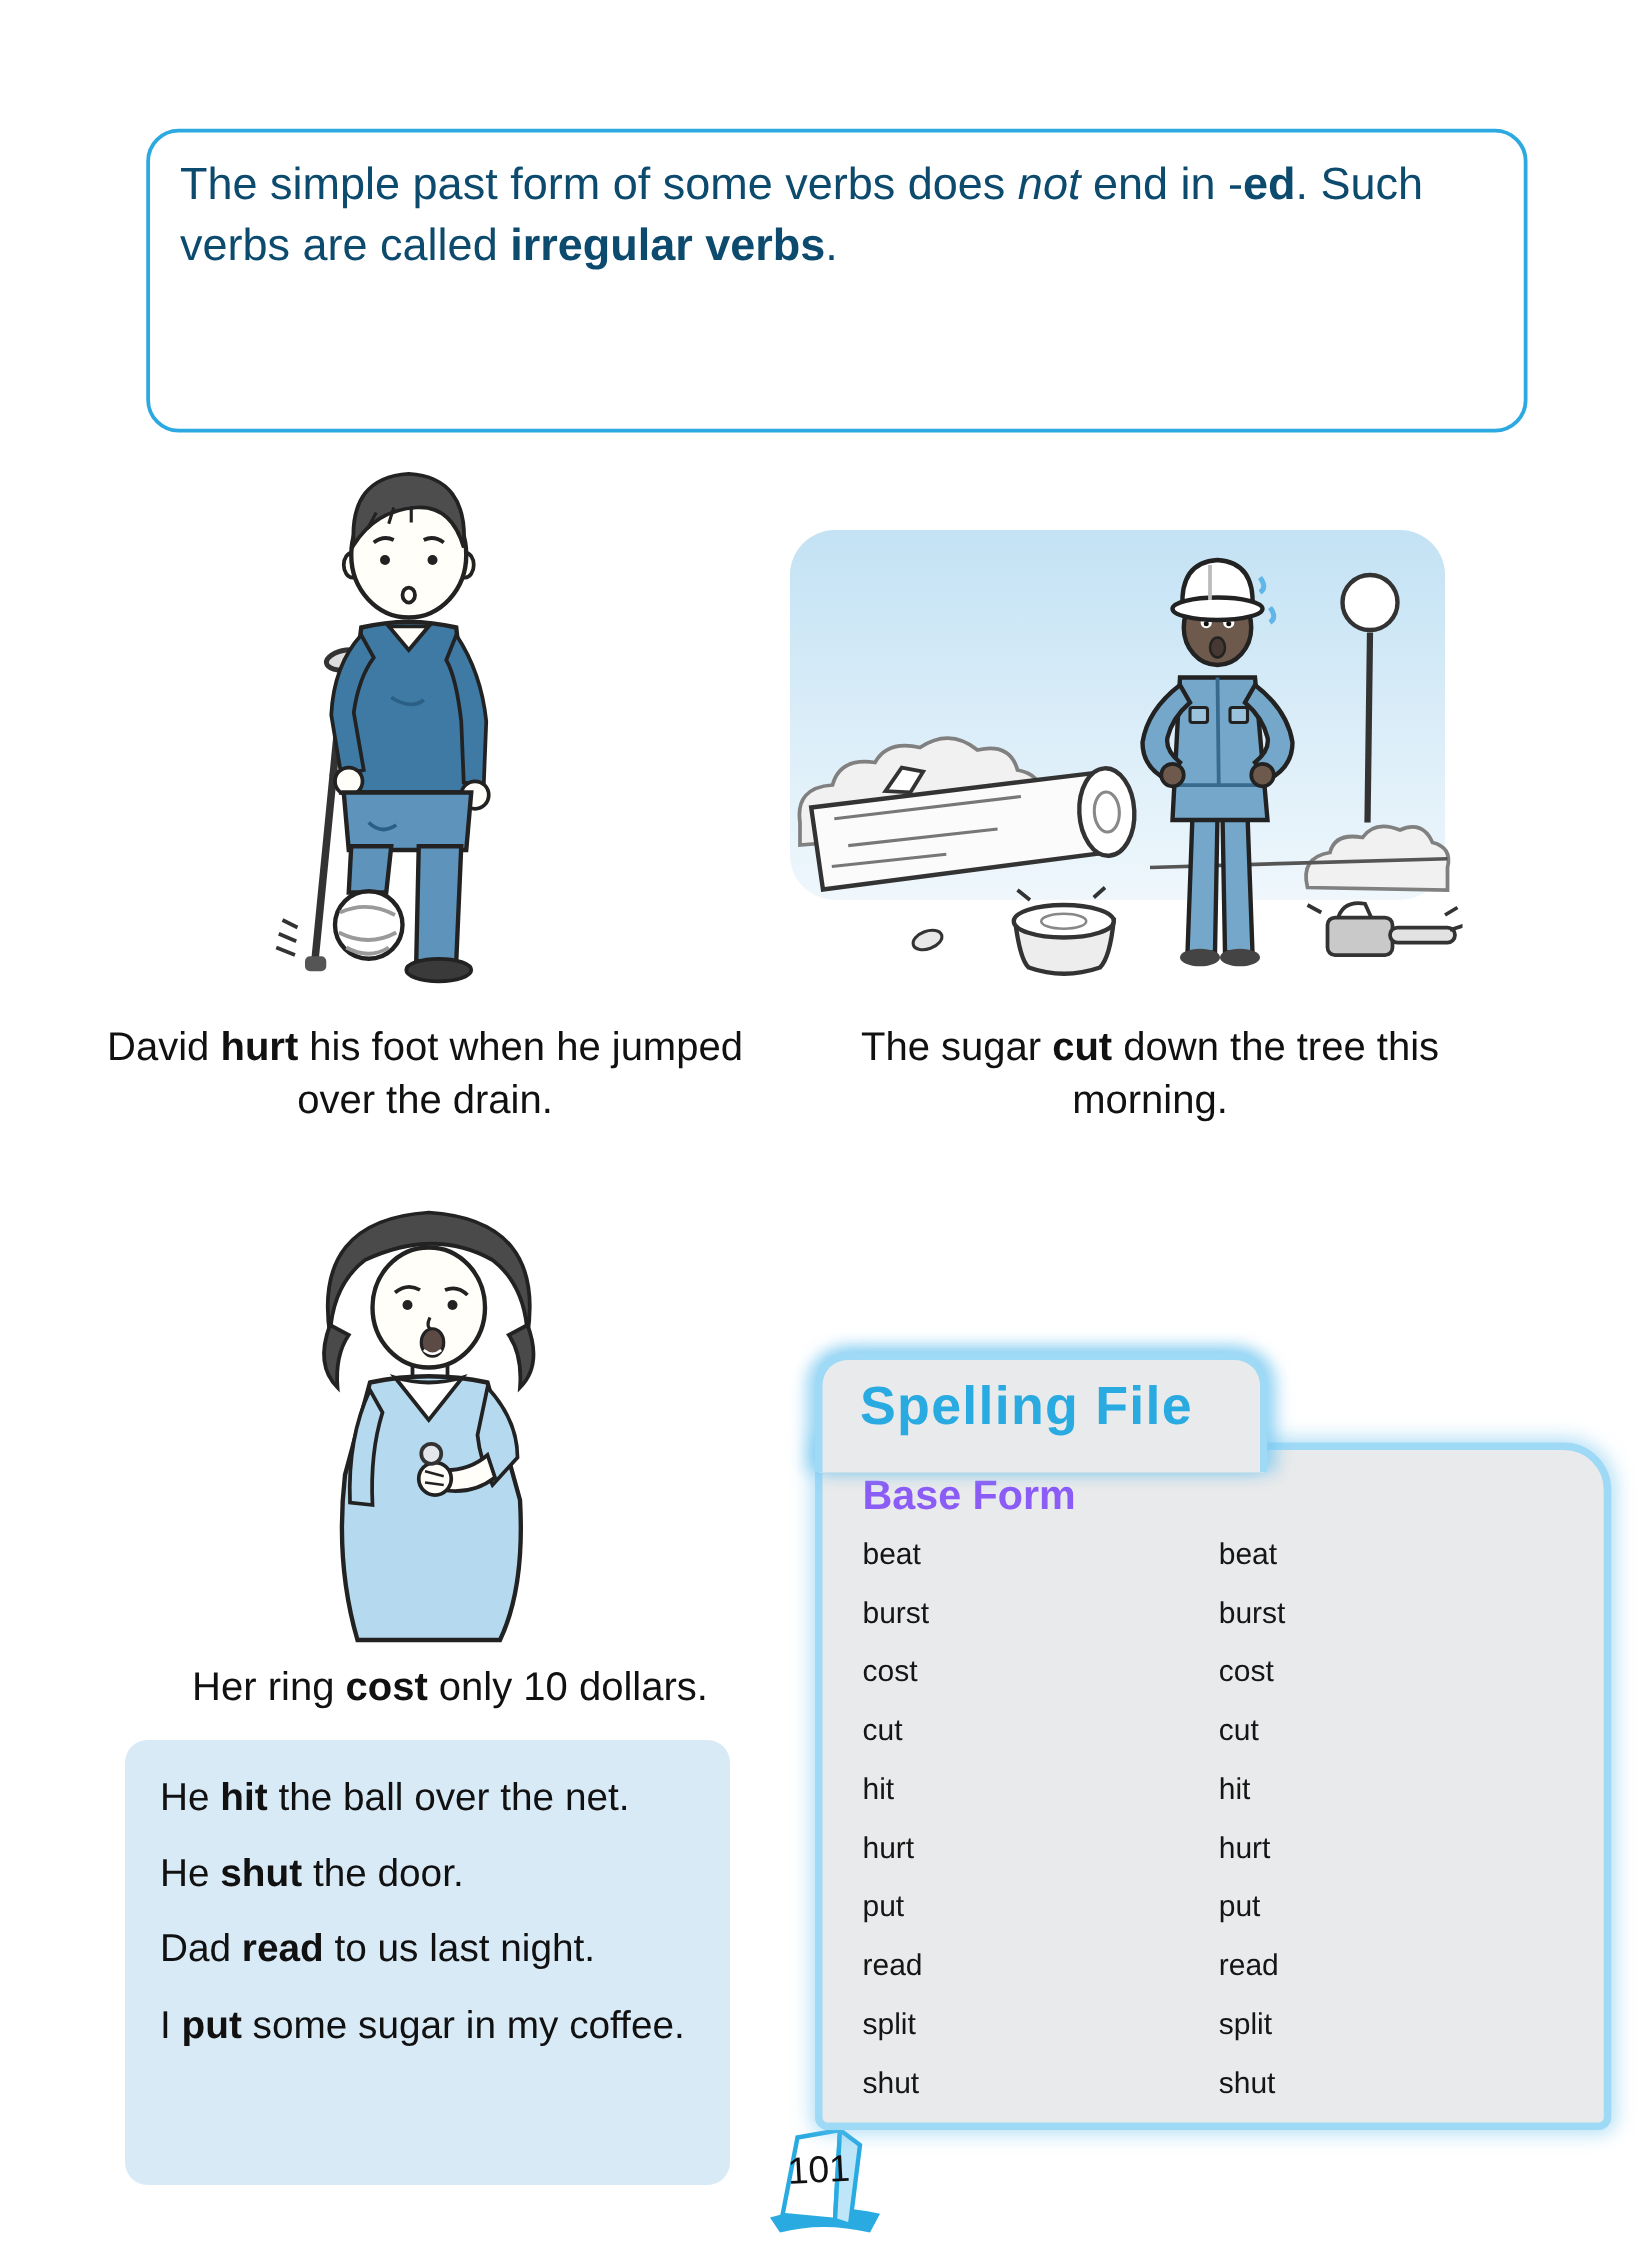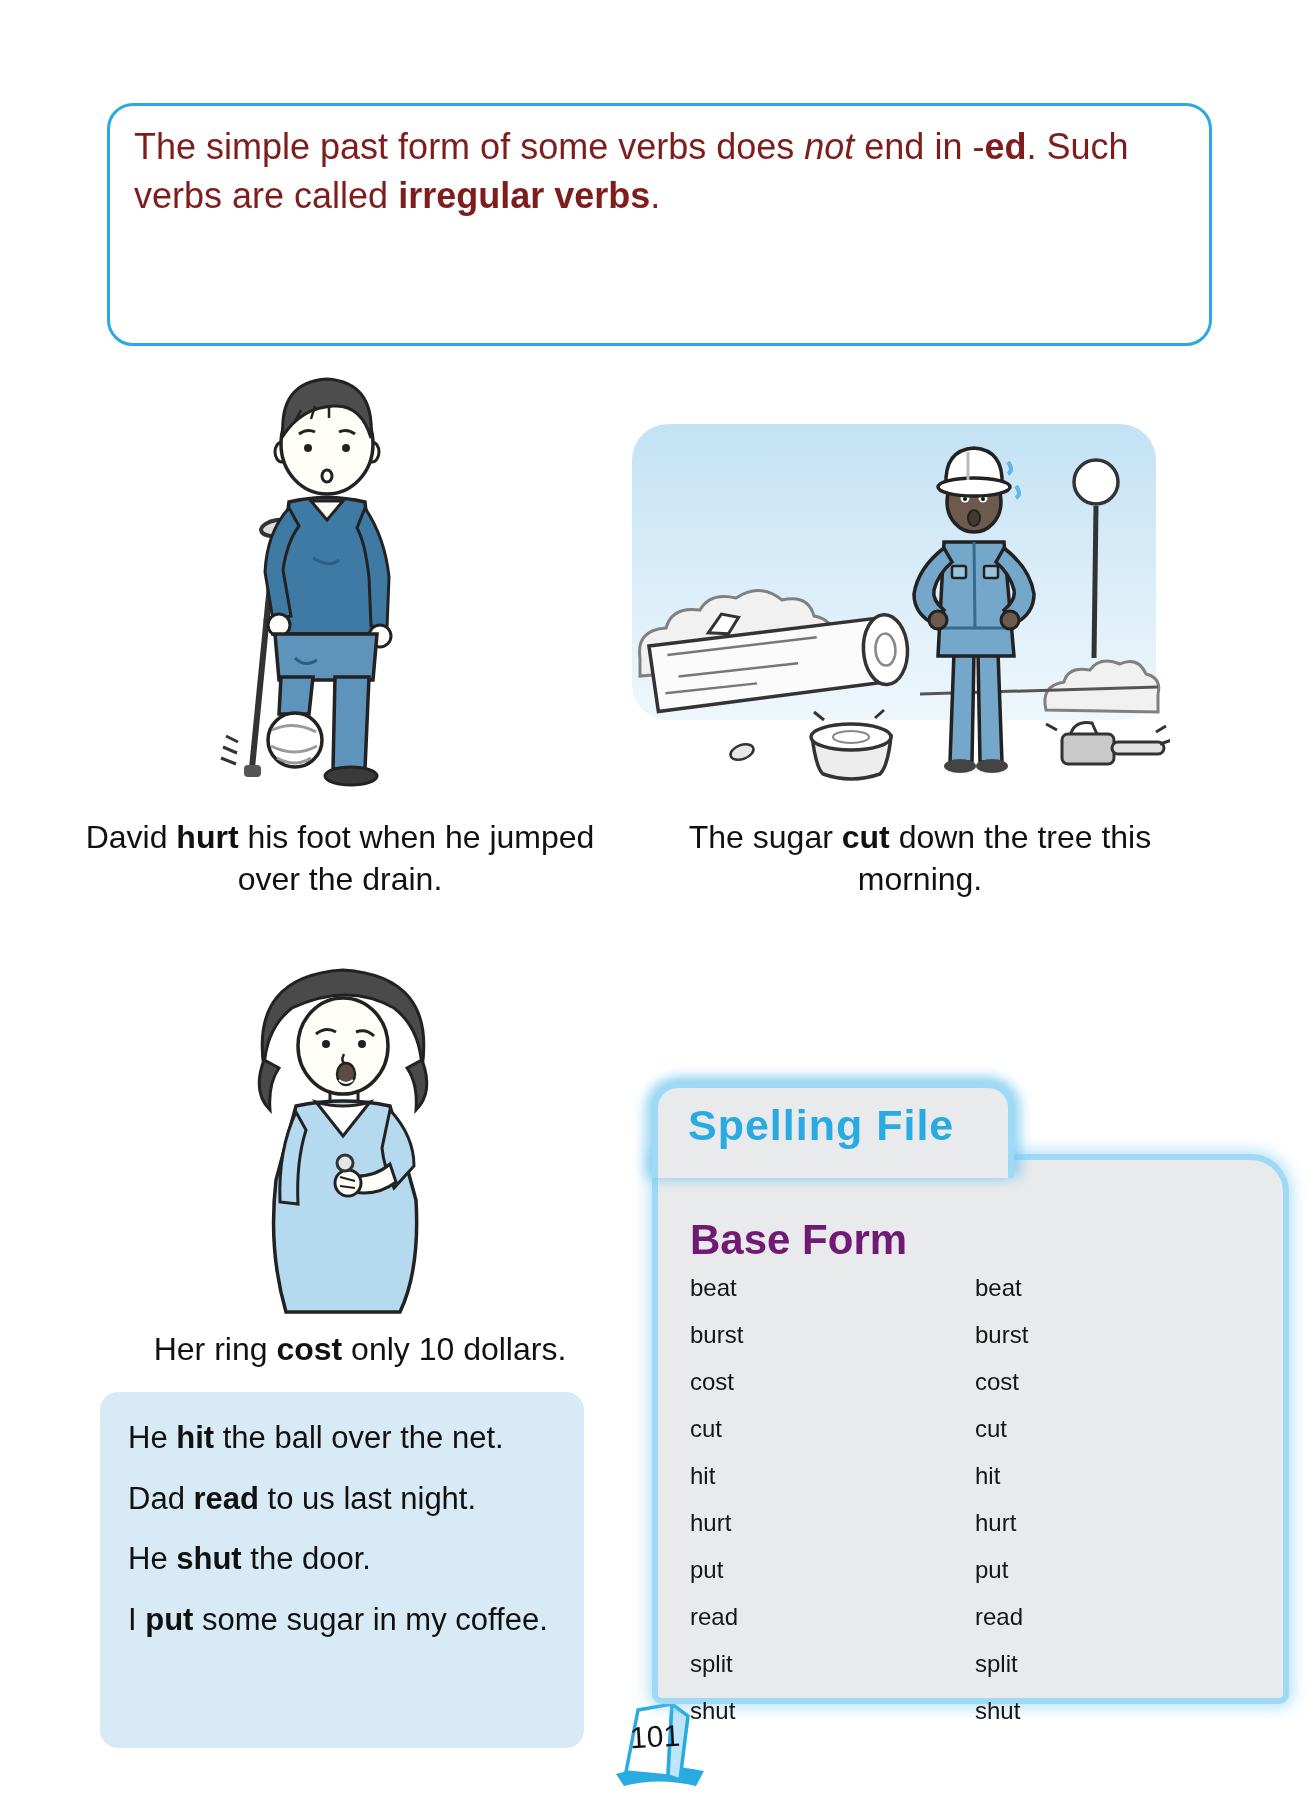--- a/index.html
+++ b/index.html
@@ -4,23 +4,23 @@
 <style>
   html,body{margin:0;padding:0;background:#ffffff;}
   .page{
     position:relative;width:1315px;height:1800px;background:#ffffff;overflow:hidden;
     font-family:"Liberation Sans","DejaVu Sans",sans-serif;color:#151515;
   }
   .abs{position:absolute;}
 
   
   .info-box{
-    left:107px;top:103px;width:1105px;height:243px;box-sizing:border-box;
+    left:117px;top:103px;width:1105px;height:243px;box-sizing:border-box;
     border:3.5px solid #2BA9E0;border-radius:26px;
-    padding:16px 26px 0 24px;font-size:36px;line-height:1.37;color:#7f1d1d;
+    padding:16px 26px 0 24px;font-size:36px;line-height:1.37;color:#0c4a6e;
   }
   .info-box p{margin:0;}
   .info-box p + p{margin-top:13px;}
   .seg-b{font-weight:bold;}
   .seg-i{font-style:italic;}
 
   
   .caption{font-size:32px;line-height:1.32;text-align:center;color:#111;}
   .cap-david{left:85px;top:816px;width:510px;}
   .cap-worker{left:680px;top:816px;width:480px;}
@@ -44,21 +44,21 @@
     padding:8px 0 0 30px;
     font-size:43px;font-weight:bold;color:#29ABE2;letter-spacing:1px;line-height:58px;
   }
   .sf-panel{
     position:absolute;left:0;top:72px;width:637px;height:550px;box-sizing:border-box;
     background:#E9EAEB;border:6px solid #9ED9F6;border-radius:0 38px 10px 10px;z-index:1;
     box-shadow:0 0 14px 4px rgba(120,200,240,.5);
     padding:12px 0 0 32px;
   }
   .sf-head,.sf-row{display:grid;grid-template-columns:285px auto;}
-  .sf-head{font-size:42px;font-weight:bold;color:#701a75;line-height:48px;margin-top:44px;}
+  .sf-head{font-size:33px;font-weight:bold;color:#8b5cf6;line-height:48px;}
   .sf-row{font-size:24px;line-height:47px;color:#151515;}
 
   
   .page-tent{left:608px;top:1698px;width:104px;height:96px;}
   .page-num{
     position:absolute;left:22px;top:22px;width:44px;text-align:center;
     font-size:30px;color:#111;transform:rotate(-3deg);
   }
 
   svg{display:block;}
@@ -189,22 +189,22 @@
       <path d="M142,227 l15,4 M142,236 l15,2" stroke="#222" stroke-width="2" fill="none"></path>
       <circle cx="147" cy="213" r="8" fill="#E3E7EA" stroke="#333" stroke-width="3"></circle>
       <path d="M98,162 Q80,200 82,252 L100,254 Q98,212 108,180 Z" fill="#B5DAF0" stroke="#222" stroke-width="3"></path>
     </svg>
   </div>
 
   <div class="abs caption cap-ring"><span>Her ring </span><span class="seg-b">cost</span><span> only 10 dollars.</span></div>
 
   <div class="abs examples-box">
     <p><span>He </span><span class="seg-b">hit</span><span> the ball over the net.</span></p>
+    <p><span>He </span><span class="seg-b">shut</span><span> the door.</span></p>
     <p><span>Dad </span><span class="seg-b">read</span><span> to us last night.</span></p>
-    <p><span>He </span><span class="seg-b">shut</span><span> the door.</span></p>
     <p><span>I </span><span class="seg-b">put</span><span> some sugar in my coffee.</span></p>
   </div>
 
   <div class="abs spelling-file">
     <div class="sf-tab">
       <span>Spelling File</span>
     </div>
     <div class="sf-panel">
       <div class="sf-head">
         <span>Base Form</span>

